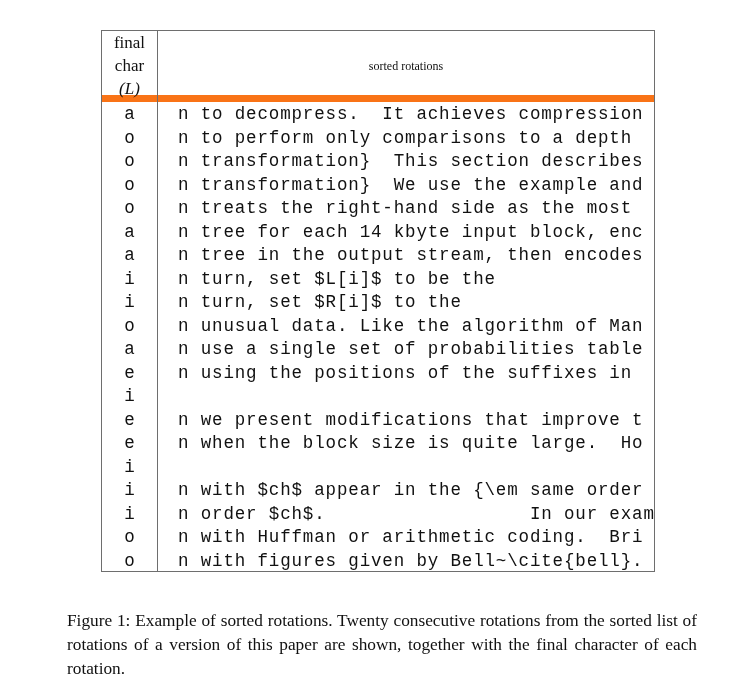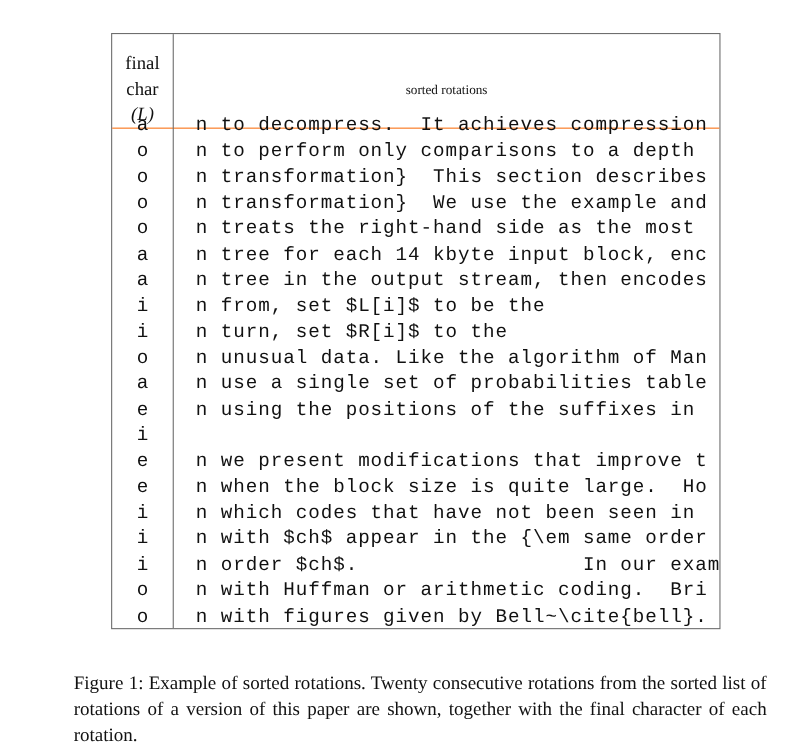--- a/index.html
+++ b/index.html
@@ -22,23 +22,22 @@
       height: 542px;
       border: 1px solid #6e6e6e;
       box-sizing: border-box;
     }
     .header {
       position: absolute;
       left: 0;
       top: 0;
       width: 552px;
       height: 71px;
-      border-bottom: 1px solid #f97316;
+      border-bottom: 7px solid #f97316;
       box-sizing: border-box;
-      margin-top: 15px;
     }
     .col-divider {
       position: absolute;
       left: 55px;
       top: 0;
       width: 1px;
       height: 540px;
       background: #6e6e6e;
     }
     .hdr-left {
@@ -118,29 +117,29 @@
   </div>
   <div class="col-divider"></div>
   <div class="rows">
     <div class="row"><span class="fc">a</span><span class="rot">n to decompress.  It achieves compression</span></div>
     <div class="row"><span class="fc">o</span><span class="rot">n to perform only comparisons to a depth</span></div>
     <div class="row"><span class="fc">o</span><span class="rot">n transformation}  This section describes</span></div>
     <div class="row"><span class="fc">o</span><span class="rot">n transformation}  We use the example and</span></div>
     <div class="row"><span class="fc">o</span><span class="rot">n treats the right-hand side as the most</span></div>
     <div class="row"><span class="fc">a</span><span class="rot">n tree for each 14 kbyte input block, enc</span></div>
     <div class="row"><span class="fc">a</span><span class="rot">n tree in the output stream, then encodes</span></div>
-    <div class="row"><span class="fc">i</span><span class="rot">n from, set $L[i]$ to be the</span></div>
+    <div class="row"><span class="fc">i</span><span class="rot">n turn, set $L[i]$ to be the</span></div>
     <div class="row"><span class="fc">i</span><span class="rot">n turn, set $R[i]$ to the</span></div>
     <div class="row"><span class="fc">o</span><span class="rot">n unusual data. Like the algorithm of Man</span></div>
     <div class="row"><span class="fc">a</span><span class="rot">n use a single set of probabilities table</span></div>
     <div class="row"><span class="fc">e</span><span class="rot">n using the positions of the suffixes in</span></div>
     <div class="row"><span class="fc">i</span></div>
     <div class="row"><span class="fc">e</span><span class="rot">n we present modifications that improve t</span></div>
     <div class="row"><span class="fc">e</span><span class="rot">n when the block size is quite large.  Ho</span></div>
-    <div class="row"><span class="fc">i</span><span class="rot">n which codes that have not been seen in</span></div>
+    <div class="row"><span class="fc">i</span></div>
     <div class="row"><span class="fc">i</span><span class="rot">n with $ch$ appear in the {\em same order</span></div>
     <div class="row"><span class="fc">i</span><span class="rot">n order $ch$.                  In our exam</span></div>
     <div class="row"><span class="fc">o</span><span class="rot">n with Huffman or arithmetic coding.  Bri</span></div>
     <div class="row"><span class="fc">o</span><span class="rot">n with figures given by Bell~\cite{bell}.</span></div>
   </div>
 </div>
 
 <div class="caption">Figure 1:  Example of sorted rotations.  Twenty consecutive rotations from the sorted list of rotations of a version of this paper are shown, together with the final character of each rotation.</div>
 
 </body></html>

